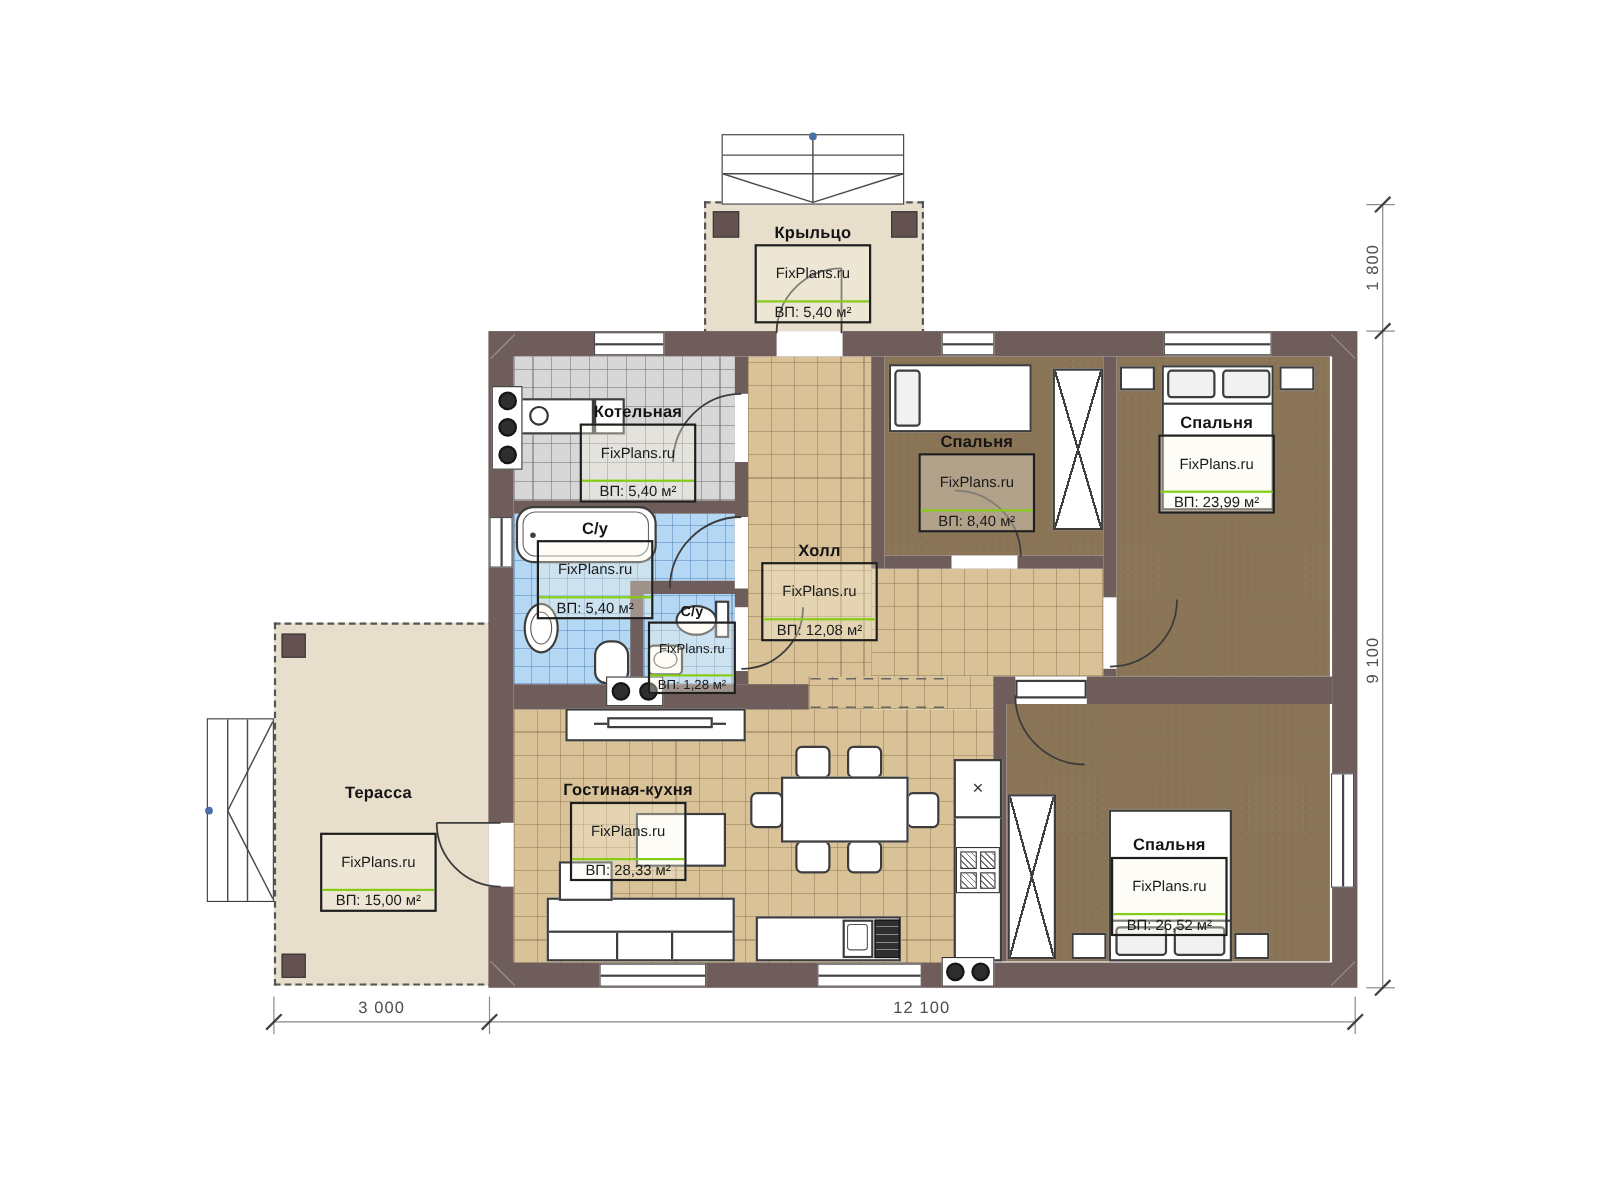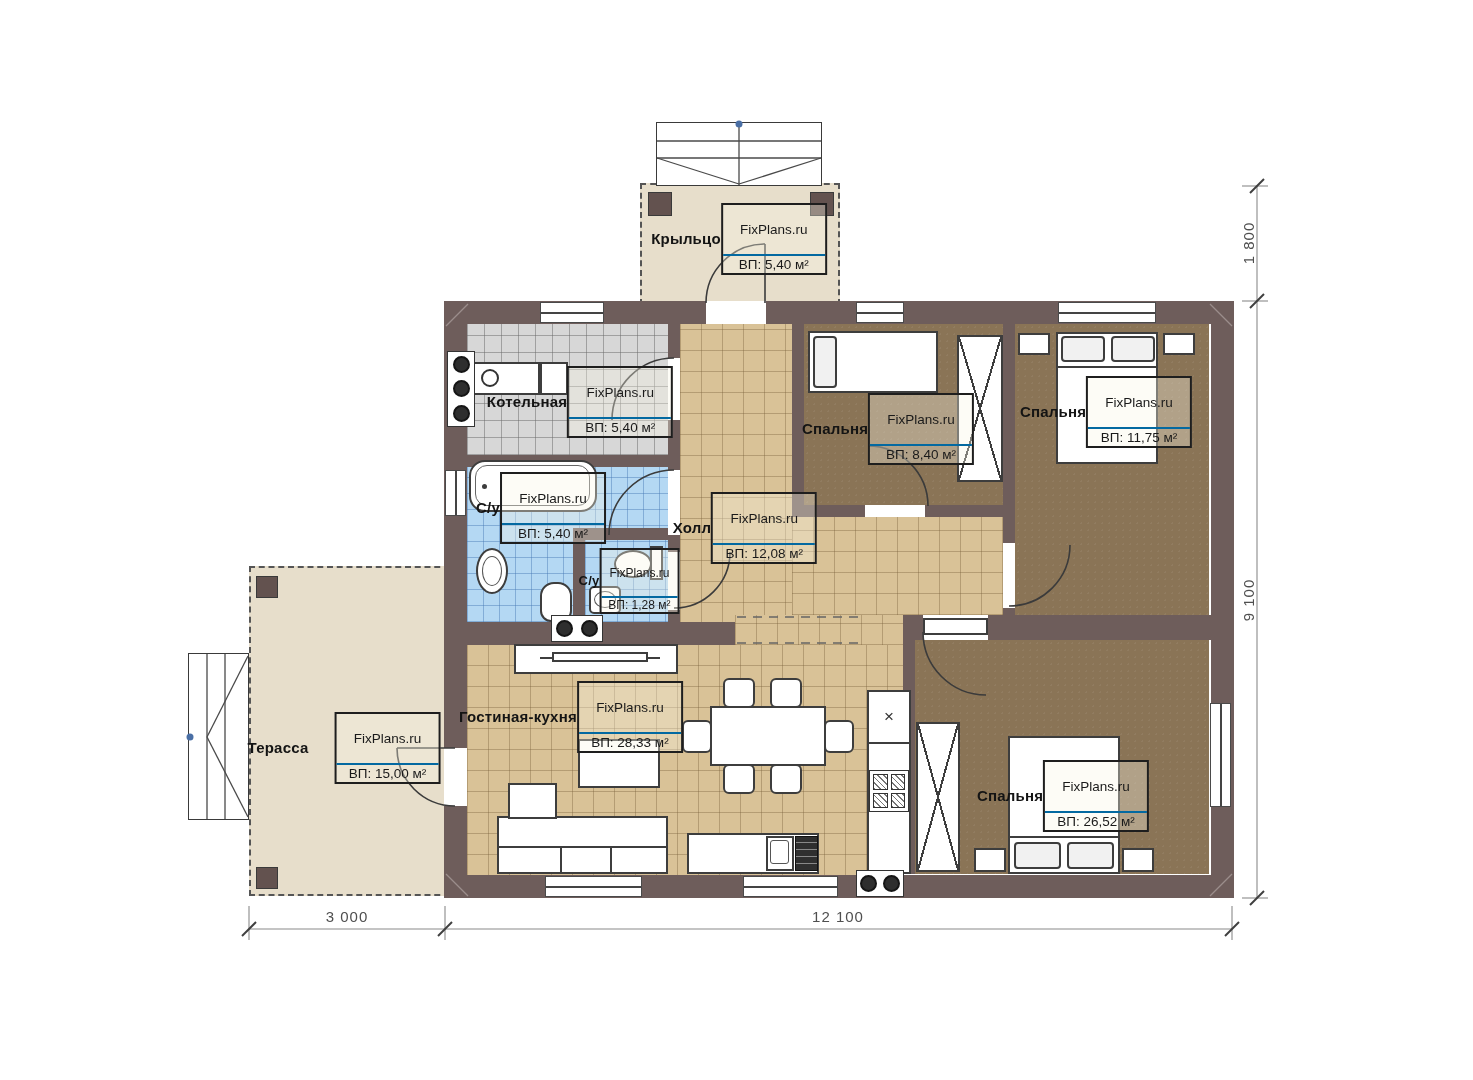--- a/index.html
+++ b/index.html
@@ -38,25 +38,25 @@
   .round{border-radius:50%;}
   .dot{background:#2e2e2e;border:2px solid #151515;border-radius:50%;width:13px;height:13px;}
   .ring{background:#fff;border:2px solid #333;border-radius:50%;}
   .meterbox{background:#fff;border:1.5px solid #333;display:flex;flex-direction:column;align-items:center;justify-content:space-around;}
   .meterrow{background:#fff;border:1.5px solid #333;display:flex;flex-direction:row;align-items:center;justify-content:space-around;}
   .hob{display:grid;grid-template-columns:1fr 1fr;grid-template-rows:1fr 1fr;gap:3px;padding:3px;background:#fff;border:1.5px solid #333;}
   .hob > div{border:1.5px solid #333;background:repeating-linear-gradient(45deg,#777 0 1px,transparent 1px 4px);}
   .oven{background:#2f2f2f;border:1.5px solid #111;
     background-image:repeating-linear-gradient(0deg,transparent 0 6px,#888 6px 7px);}
   
-  .room-label{position:absolute;transform:translateX(-50%);display:flex;flex-direction:row;align-items:center;z-index:40;}
+  .room-label{position:absolute;transform:translateX(-50%);display:flex;flex-direction:column;align-items:center;z-index:40;}
   .room-title{font-weight:bold;font-size:15px;color:#141414;white-space:nowrap;margin-bottom:2px;letter-spacing:.2px;}
   .label-box{border:2px solid #1e1e1e;background:rgba(250,245,230,.35);text-align:center;color:#1a1a1a;min-width:102px;}
   .label-box .row{font-size:13.5px;padding:1px 7px;white-space:nowrap;margin-top:16px;}
-  .label-box .row + .row{border-top:2px solid #0369a1;}
+  .label-box .row + .row{border-top:2px solid #84cc16;}
   .room-label.small .room-title{font-size:13px;}
   .room-label.small .label-box{min-width:76px;}
   .room-label.small .label-box .row{font-size:12px;padding:0 4px;}
   .dim{position:absolute;font-size:15px;color:#4f4f4f;letter-spacing:1px;white-space:nowrap;z-index:40;}
   svg.overlay{position:absolute;left:0;top:0;z-index:30;}
   .z1{z-index:1}.z2{z-index:2}.z4{z-index:4}.z5{z-index:5}
   .z6{z-index:6}.z7{z-index:7}.z8{z-index:8}
   .fridge{background:#fff;border:2px solid #3d3d3d;display:flex;align-items:center;justify-content:center;
     font-size:17px;color:#333;}
 </style>
@@ -300,25 +300,25 @@
     <div class="label-box">
       <div class="row">FixPlans.ru</div>
       <div class="row">ВП: 8,40 м²</div>
     </div>
   </div>
 
   <div class="room-label" style="left:1106px;top:376px;">
     <div class="room-title">Спальня</div>
     <div class="label-box">
       <div class="row">FixPlans.ru</div>
-      <div class="row">ВП: 11,75 м²</div>
-    </div>
-  </div>
-
-  <div class="room-label" style="left:571px;top:681px;">
+      <div class="row">ВП: 23,99 м²</div>
+    </div>
+  </div>
+
+  <div class="room-label" style="left:571px;top:710px;">
     <div class="room-title">Гостиная-кухня</div>
     <div class="label-box">
       <div class="row">FixPlans.ru</div>
       <div class="row">ВП: 28,33 м²</div>
     </div>
   </div>
 
   <div class="room-label" style="left:1063px;top:760px;">
     <div class="room-title">Спальня</div>
     <div class="label-box">

